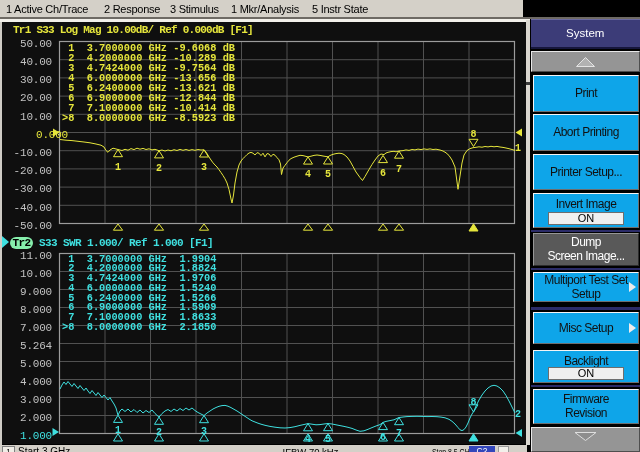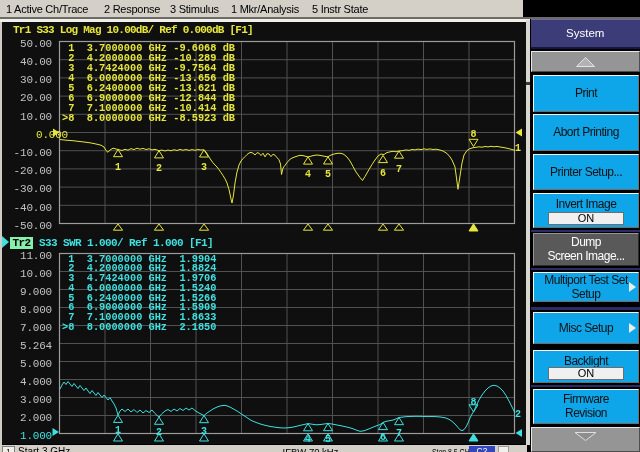--- a/index.html
+++ b/index.html
@@ -164,21 +164,21 @@
     <polygon points="469,441 478,441 473.5,433.8" fill="#3fe0e0" stroke="#3fe0e0" stroke-width="1"></polygon>
     <text x="518" y="151" fill="#e6e63c" font-family="&quot;Liberation Mono&quot;,monospace" font-size="10px" font-weight="bold" text-anchor="middle">1</text>
     <text x="518" y="416.5" fill="#3fe0e0" font-family="&quot;Liberation Mono&quot;,monospace" font-size="10px" font-weight="bold" text-anchor="middle">2</text>
     <polygon points="53,128.5 53,136.5 59.5,132.5" fill="#e6e63c"></polygon>
     <polygon points="522,128.5 522,136.5 515.5,132.5" fill="#e6e63c"></polygon>
     <polygon points="52.5,428 52.5,436 59,432" fill="#3fe0e0"></polygon>
     <polygon points="522,429 522,437 515.5,433" fill="#3fe0e0"></polygon>
   </svg>
 
 <div class="abs mono ylw" id="title1">Tr1 S33 Log Mag 10.00dB/ Ref 0.000dB [F1]</div>
-<div class="abs mono cyn" id="title2"><span style="display:inline-block;width:0;height:0;border-left:7.5px solid #3fe0e0;border-top:6px solid transparent;border-bottom:6px solid transparent;margin-right:1px;vertical-align:-2px;"></span><span style="background:#86efac;color:#000;padding:0 2.5px;">Tr2</span> S33 SWR 1.000/ Ref 1.000 [F1]</div>
+<div class="abs mono cyn" id="title2"><span style="display:inline-block;width:0;height:0;border-left:7.5px solid #3fe0e0;border-top:6px solid transparent;border-bottom:6px solid transparent;margin-right:1px;vertical-align:-2px;"></span><span style="background:#86efac;color:#000;padding:0 2.5px;border-radius:6px;">Tr2</span> S33 SWR 1.000/ Ref 1.000 [F1]</div>
 
 <div id="ylabels">
     <div class="abs lbl" style="left: 12px; top: 37.8px;">50.00</div>
     <div class="abs lbl" style="left: 12px; top: 56px;">40.00</div>
     <div class="abs lbl" style="left: 12px; top: 74.2px;">30.00</div>
     <div class="abs lbl" style="left: 12px; top: 92.4px;">20.00</div>
     <div class="abs lbl" style="left: 12px; top: 110.6px;">10.00</div>
     <div class="abs lbl ylw" style="left: 8px; top: 128.8px; color: rgb(230, 230, 60); margin-left: 20px;">0.000</div>
     <div class="abs lbl" style="left: 12px; top: 147px;">-10.00</div>
     <div class="abs lbl" style="left: 12px; top: 165.2px;">-20.00</div>

